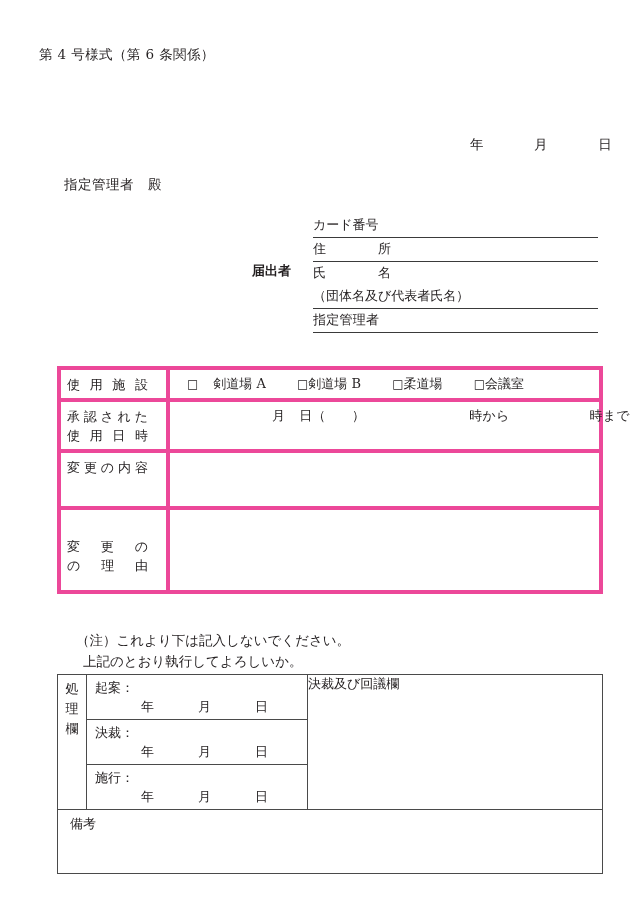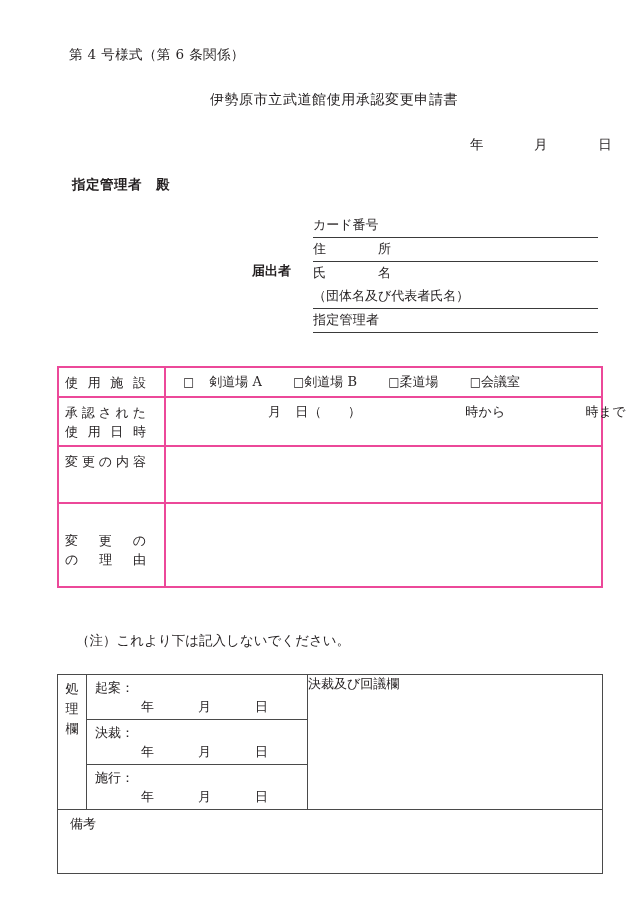--- a/index.html
+++ b/index.html
@@ -19,21 +19,21 @@
   .page {
     position: absolute;
     inset: 0;
     width: 630px;
     height: 915px;
   }
 
   
   .form-code {
     position: absolute;
-    left: 69px;
+    left: 39px;
     top: 46px;
     font-size: 13.5px;
     letter-spacing: 0.4px;
     white-space: nowrap;
   }
   .doc-title {
     position: absolute;
     left: 0;
     top: 91px;
     width: 630px;
@@ -48,26 +48,25 @@
     position: absolute;
     left: 470px;
     top: 136px;
     font-size: 13.5px;
     white-space: nowrap;
   }
   .date-line span { display: inline-block; }
   .date-line .gap { width: 42px; }
   .addressee {
     position: absolute;
-    left: 72px;
+    left: 64px;
     top: 176px;
     font-size: 13.5px;
     letter-spacing: 0.5px;
     white-space: nowrap;
-    font-weight: bold;
   }
 
   
   .applicant {
     position: absolute;
     left: 252px;
     top: 214px;
     width: 348px;
     font-size: 13px;
   }
@@ -127,21 +126,21 @@
   .main-table {
     position: absolute;
     left: 57px;
     top: 366px;
     width: 546px;
     border-collapse: collapse;
     table-layout: fixed;
     font-size: 13px;
   }
   .main-table td {
-    border: 2px solid #ec4899;
+    border: 4px solid #ec4899;
     padding: 0;
     vertical-align: top;
   }
   .main-table td.label {
     width: 93px;
     padding: 5px 6px 4px 6px;
     vertical-align: top;
   }
   .lbl-line {
     display: block;
@@ -239,21 +238,20 @@
     padding: 5px 0 0 12px !important;
   }
   .sub-row-a { height: 40px; }
 </style>
 </head>
 <body>
 
 <div class="page">
 
   <div class="form-code">第 4 号様式（第 6 条関係）</div>
-  <div class="doc-title">伊勢原市立武道館使用承認変更申請書</div>
 
   <div class="date-line">
     <span>年</span>
     <span class="gap"></span>
     <span>月</span>
     <span class="gap"></span>
     <span>日</span>
   </div>
 
   <div class="addressee">指定管理者　殿</div>
@@ -334,20 +332,21 @@
           <span class="lbl-line" style="margin-top:22px;">変　更　の</span>
           <span class="lbl-line">の　理　由</span>
         </td>
         <td class="body"></td>
       </tr>
     </tbody>
   </table>
 
   <div class="notes">
     <div class="note-a">（注）これより下は記入しないでください。</div>
+    <div class="note-b">上記のとおり執行してよろしいか。</div>
   </div>
 
   <table class="proc-table">
     <tbody>
       <tr class="sub-row-a">
         <td class="proc-col-v" rowspan="3">
           <span>処</span>
           <span>理</span>
           <span>欄</span>
         </td>

